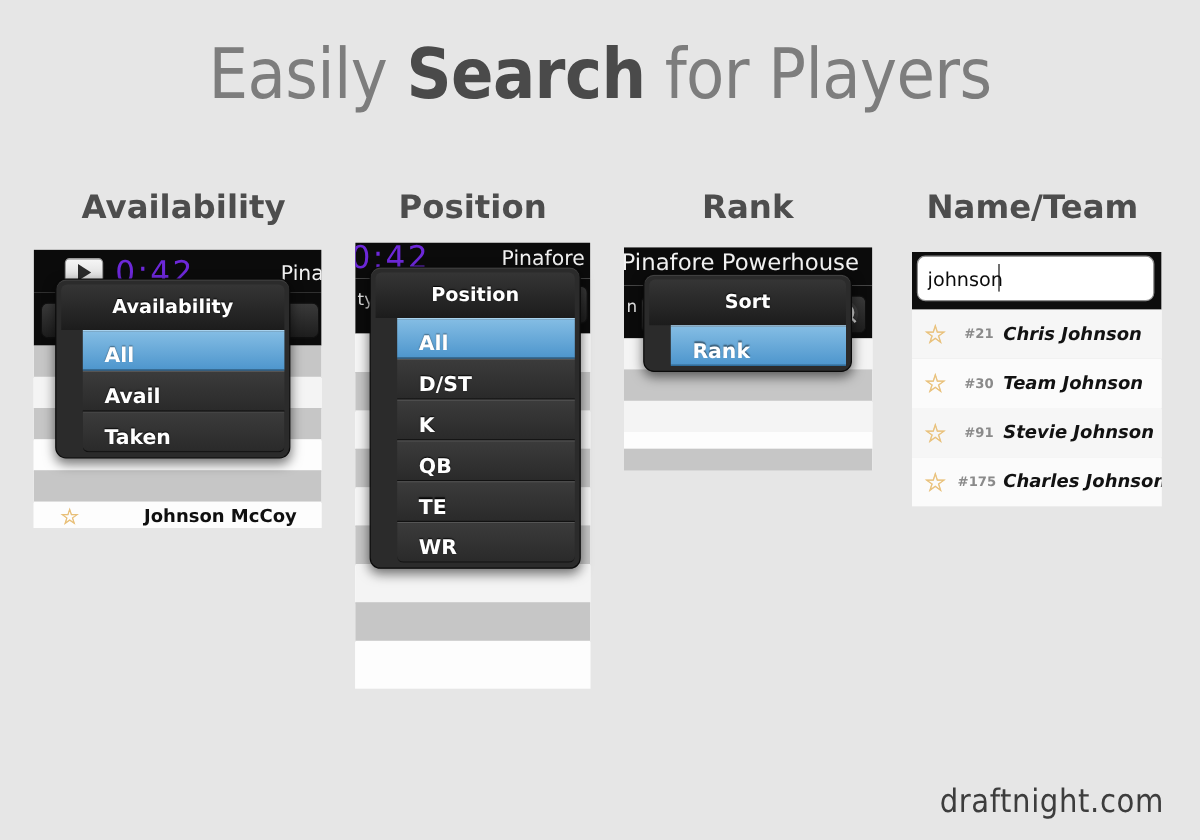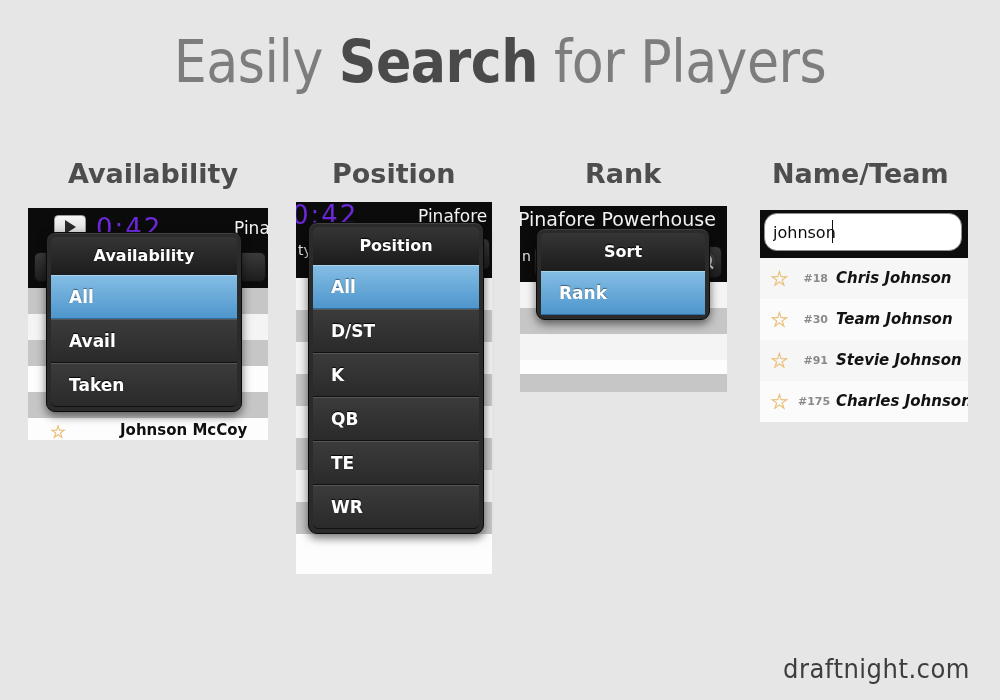--- a/index.html
+++ b/index.html
@@ -131,21 +131,21 @@
     background: #0d0d0d;
   }
   .search-input {
     position: absolute;
     left: 4px; top: 3px;
     width: 198px;
     height: 38px;
     box-sizing: border-box;
     background: #ffffff;
     border: 1px solid #8e8e8e;
-    border-radius: 13px;
+    border-radius: 7px;
     font-family: "DejaVu Sans", "Liberation Sans", sans-serif;
     font-size: 16px;
     color: #0a0a0a;
     padding: 0 8px;
     outline: none;
   }
   .caret {
     position: absolute;
     left: 72px; top: 10px;
     width: 1px;
@@ -206,31 +206,32 @@
     line-height: 38px;
     text-align: center;
     font-size: 16px;
     font-weight: 700;
     color: #ffffff;
     text-shadow: 0 -1px 1px rgba(0,0,0,.9);
     background: linear-gradient(#353535, #1c1c1c);
     border-radius: 5px 5px 0 0;
   }
   .pop-item {
-    height: 44px;
+    height: 34px;
     line-height: 42px;
     padding-left: 18px;
     font-size: 17px;
     font-weight: 700;
     color: #ffffff;
     text-shadow: 0 -1px 1px rgba(0,0,0,.9);
     background: linear-gradient(#3b3b3b, #2a2a2a);
     border-top: 1px solid #555;
     border-bottom: 1px solid #111;
     box-sizing: border-box;
+    margin-left: 18px;
   }
   .pop-item.sel {
     background: linear-gradient(#84bde4, #4e96cd);
     border-top: 1px solid #a8d2ee;
     border-bottom: 1px solid #2f6e9e;
     color: #ffffff;
     text-shadow: 0 -1px 1px rgba(0,0,0,.45);
   }
   .pop-item.last { border-radius: 0 0 5px 5px; }
 
@@ -323,21 +324,21 @@
 </div>
 
 <div class="shot shot-4">
   <div class="search-wrap">
     <input class="search-input" type="text" placeholder="Search players" value="johnson" style="">
     <div class="caret"></div>
   </div>
 
   <div class="res-row" style="top:48px;">
     <span class="star">☆</span>
-    <span class="res-rank">#18</span>
+    <span class="res-rank">#21</span>
     <span class="res-name">Chris Johnson</span>
   </div>
   <div class="res-row alt" style="top:89px;">
     <span class="star">☆</span>
     <span class="res-rank">#30</span>
     <span class="res-name">Team Johnson</span>
   </div>
   <div class="res-row" style="top:130px;">
     <span class="star">☆</span>
     <span class="res-rank">#91</span>

